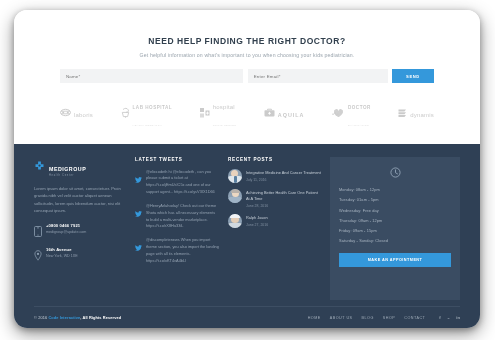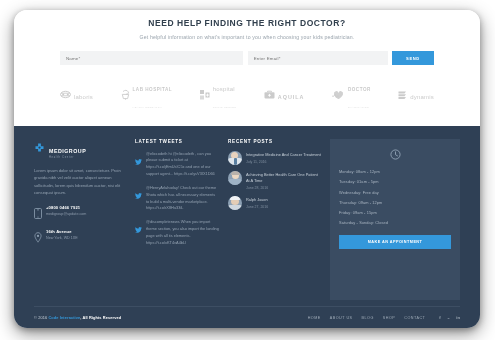--- a/index.html
+++ b/index.html
@@ -18,21 +18,21 @@
     background:#ffffff;
     border-radius:13px;
     overflow:hidden;
     box-shadow:0 6px 18px rgba(0,0,0,.42), 0 2px 6px rgba(0,0,0,.30);
     display:flex; flex-direction:column;
   }
 
   
   .hero{
     background:#ffffff;
-    padding:8px 46px 0 46px;
+    padding:26px 46px 0 46px;
     flex:0 0 auto;
   }
   .hero-title{
     text-align:center;
     font-size:8.5px;
     font-weight:bold;
     letter-spacing:.55px;
     color:#32404e;
     text-transform:uppercase;
   }

